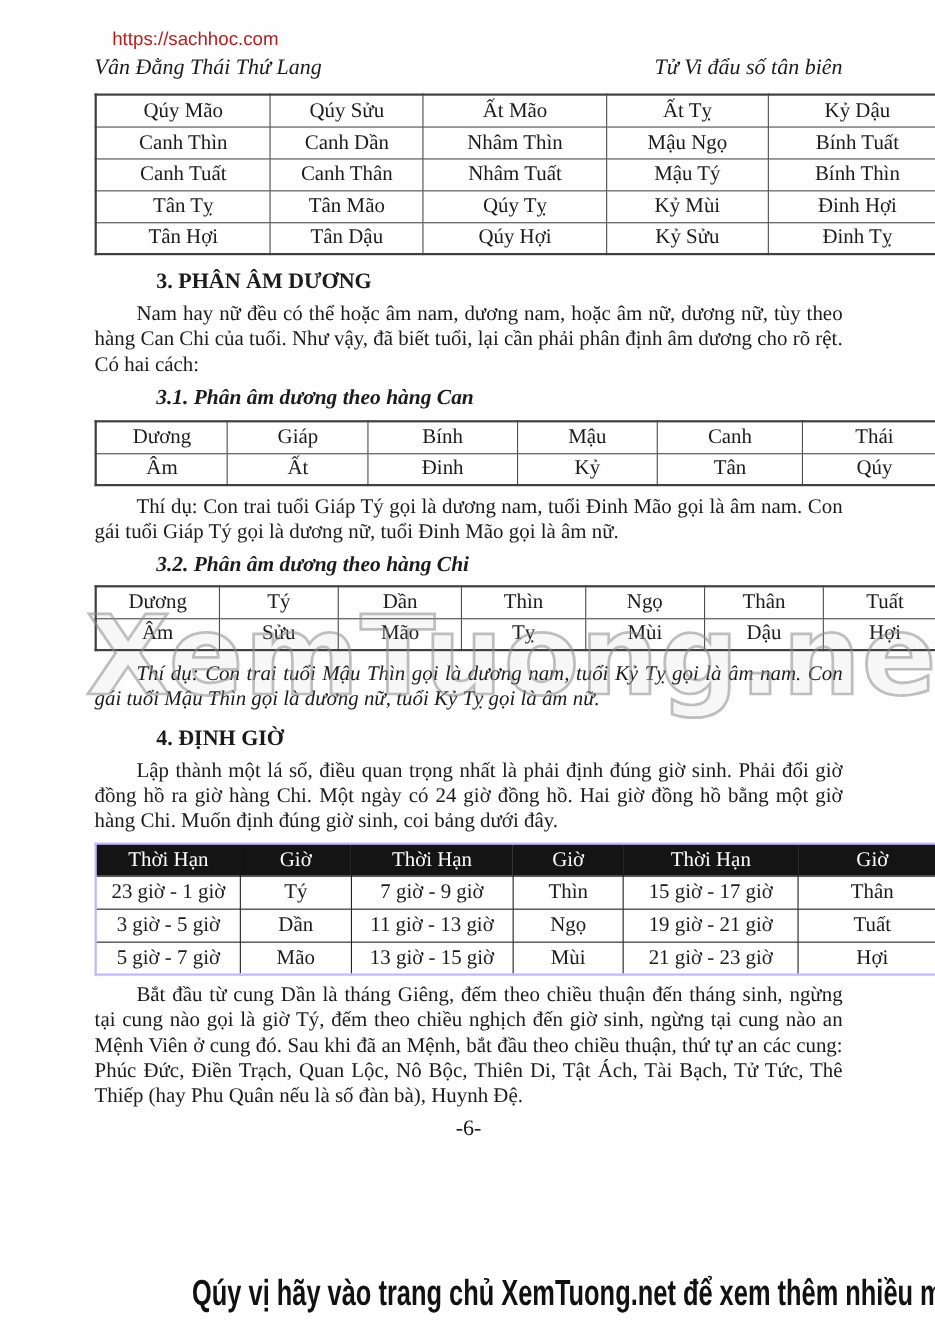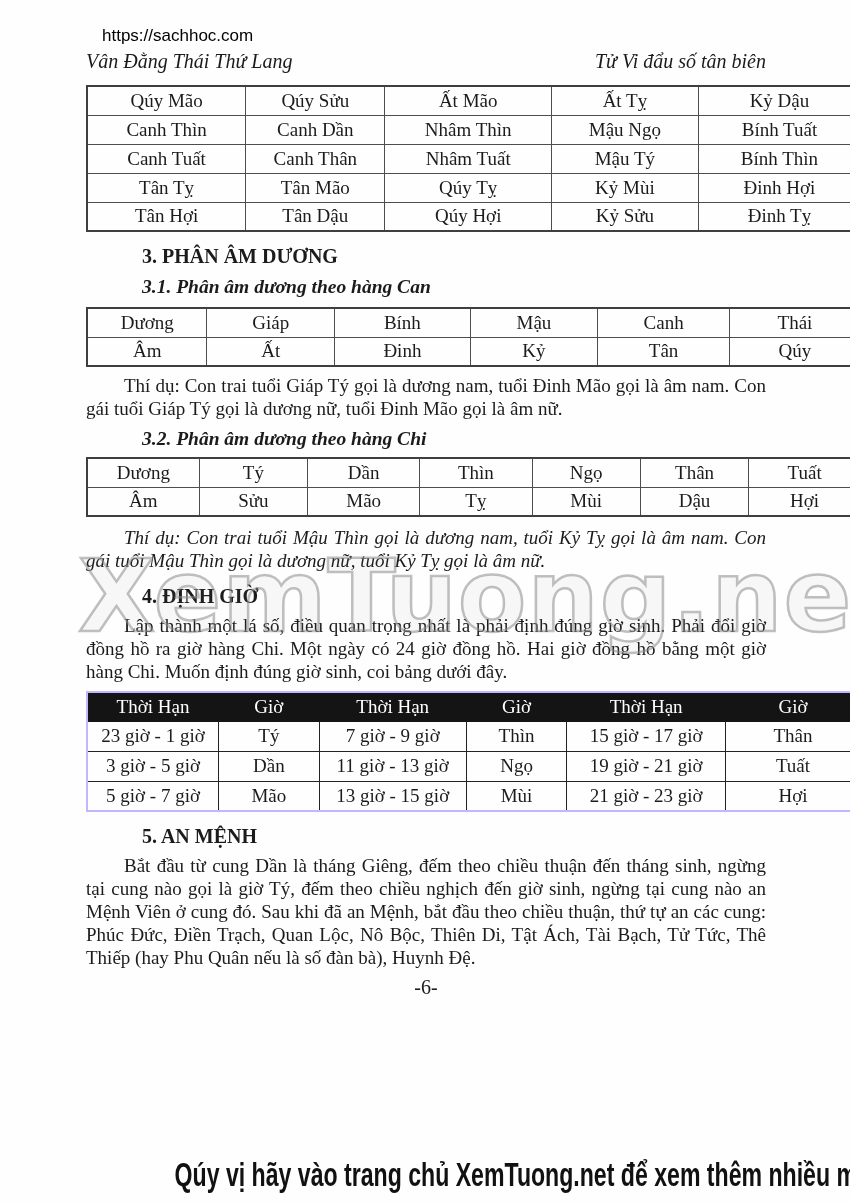--- a/index.html
+++ b/index.html
@@ -10,21 +10,21 @@
     background:#fefefe;
     font-family:"Liberation Serif","DejaVu Serif",serif;
     color:#1b1b1b;
     overflow:hidden;
     margin:0 auto;
   }
   .content { padding:26px 84px 0 86px; position:relative; z-index:2; }
 
   .site-link {
     font-family:"Liberation Sans","DejaVu Sans",sans-serif;
-    font-size:17px; color:#000000; text-decoration:none;
+    font-size:17px; color:#b91c1c; text-decoration:none;
     margin-left:16px; display:inline-block;
   }
   .header-row {
     display:flex; justify-content:space-between;
     font-style:italic; font-size:20px; margin-top:4px;
   }
 
   table { border-collapse:collapse; width:776px; table-layout:fixed; }
   td, th { text-align:center; vertical-align:middle; font-size:19px; }
 
@@ -137,20 +137,21 @@
             <td>Tân Dậu</td>
             <td>Qúy Hợi</td>
             <td>Kỷ Sửu</td>
             <td>Đinh Tỵ</td>
           </tr>
         </tbody>
     </table>
 
     <h2>3. PHÂN ÂM DƯƠNG</h2>
 
+    <p class="body-text">Nam hay nữ đều có thể hoặc âm nam, dương nam, hoặc âm nữ, dương nữ, tùy theo hàng Can Chi của tuổi. Như vậy, đã biết tuổi, lại cần phải phân định âm dương cho rõ rệt. Có hai cách:</p>
 
     <h3>3.1. Phân âm dương theo hàng Can</h3>
 
     <table class="grid-table t31">
       <colgroup>
           <col style="width:15.5%">
           <col style="width:16.5%">
           <col style="width:17.5%">
           <col style="width:16.5%">
           <col style="width:17%">
@@ -258,21 +259,20 @@
             <td>5 giờ - 7 giờ</td>
             <td>Mão</td>
             <td>13 giờ - 15 giờ</td>
             <td>Mùi</td>
             <td>21 giờ - 23 giờ</td>
             <td>Hợi</td>
           </tr>
         </tbody>
     </table>
 
-    <h2>5. AN MỆNH</h2>
 
     <p class="body-text">Bắt đầu từ cung Dần là tháng Giêng, đếm theo chiều thuận đến tháng sinh, ngừng tại cung nào gọi là giờ Tý, đếm theo chiều nghịch đến giờ sinh, ngừng tại cung nào an Mệnh Viên ở cung đó. Sau khi đã an Mệnh, bắt đầu theo chiều thuận, thứ tự an các cung: Phúc Đức, Điền Trạch, Quan Lộc, Nô Bộc, Thiên Di, Tật Ách, Tài Bạch, Tử Tức, Thê Thiếp (hay Phu Quân nếu là số đàn bà), Huynh Đệ.</p>
 
     <div class="page-number">-6-</div>
 
   </div>
 
   <div class="footer">
     <span>Qúy vị hãy vào trang chủ XemTuong.net để xem thêm nhiều mục hay khác</span>
   </div>

